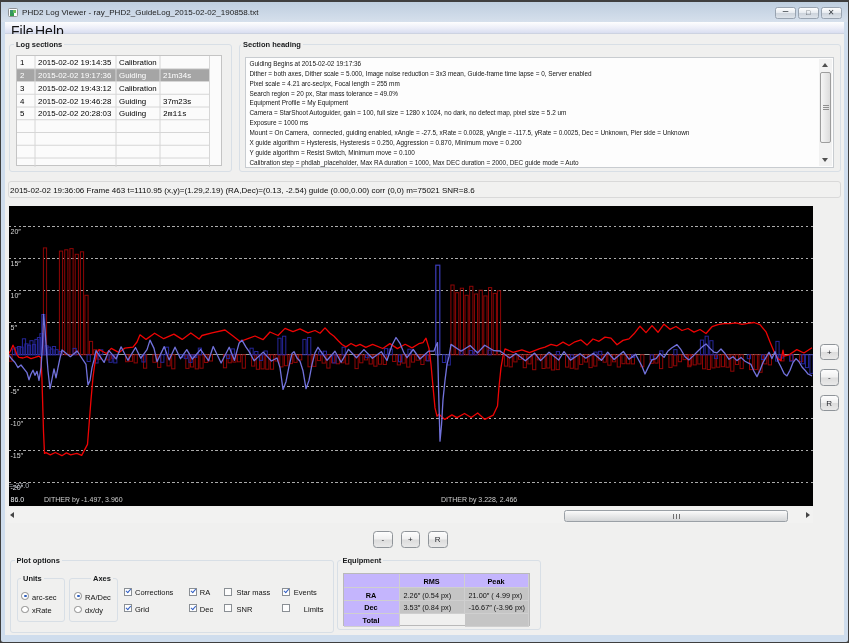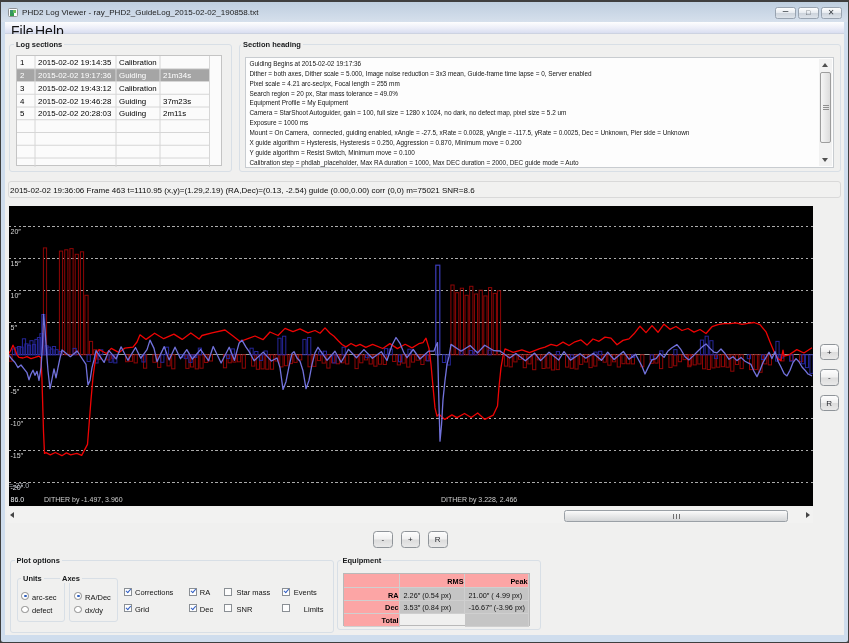--- a/index.html
+++ b/index.html
@@ -32,21 +32,21 @@
 #hsb { left:7px; top:508px; width:806px; height:15px; background:#f2f2f1; }
 #hsb .thumb { position:absolute; left:556.5px; top:1.5px; width:224px; height:12px; border:1px solid #9aa0a6; border-radius:2.5px; background:linear-gradient(180deg,#fbfbfb,#d4d6d8); }
 .arr { position:absolute; width:0; height:0; }
 .rad { position:absolute; width:7.5px; height:7.5px; border-radius:50%; border:1px solid #8f8f8f; background:radial-gradient(circle at 45% 40%, #ffffff 45%, #e7e7e7); }
 .rad.on::after { content:""; position:absolute; left:1.6px; top:1.6px; width:2.8px; height:2.8px; border-radius:50%; background:#2f5fbd; }
 .chk { position:absolute; width:8px; height:8px; border:1px solid #8a8f94; background:#fdfdfd; }
 .chk.on::after { content:""; position:absolute; left:1.4px; top:0.8px; width:3.6px; height:2.2px; border-left:1.6px solid #3360c4; border-bottom:1.6px solid #3360c4; transform:rotate(-48deg); }
 .lbl { position:absolute; font-size:7.5px; color:#121212; }
 #stats-tb { position:absolute; left:342.5px; top:573px; width:187px; height:53px; border:1px solid #b9b9b9; }
 #stats-tb .cell { position:absolute; border-right:1px solid #cfcfcf; border-bottom:1px solid #cfcfcf; font-size:7.3px; padding-top:2.8px; }
-#stats-tb .hd { font-weight:bold; text-align:right; background:#fca5a5; }
+#stats-tb .hd { font-weight:bold; text-align:center; background:#c4b5fd; }
 #stats-tb .dat { background:#c5c5c5; padding-left:4px; color:#111; }
 </style></head>
 <body>
 <div class="abs" id="frame"></div>
 <div class="abs" id="titlebar"></div>
 <div class="abs" id="title-ic">
     <i></i>
     <b></b>
   </div>
 <div class="abs" id="title-txt">PHD2 Log Viewer - ray_PHD2_GuideLog_2015-02-02_190858.txt</div>
@@ -89,21 +89,21 @@
     <div class="row" style="top:38.25px;">
       <div class="c" style="left:0px; width:18px;">4</div>
       <div class="c" style="left:18px; width:81px;">2015-02-02 19:46:28</div>
       <div class="c" style="left:99px; width:44px;">Guiding</div>
       <div class="c" style="left:143px; width:49.5px;">37m23s</div>
     </div>
     <div class="row" style="top:51.00px;">
       <div class="c" style="left:0px; width:18px;">5</div>
       <div class="c" style="left:18px; width:81px;">2015-02-02 20:28:03</div>
       <div class="c" style="left:99px; width:44px;">Guiding</div>
-      <div class="c" style="left:143px; width:49.5px;">2m11s</div>
+      <div class="c" style="left:143px; width:49.5px;font-family:Liberation Mono, monospace;">2m11s</div>
     </div>
     <div class="row" style="top:63.75px;">
       <div class="c" style="left:0px; width:18px;"></div>
       <div class="c" style="left:18px; width:81px;"></div>
       <div class="c" style="left:99px; width:44px;"></div>
       <div class="c" style="left:143px; width:49.5px;"></div>
     </div>
     <div class="row" style="top:76.50px;">
       <div class="c" style="left:0px; width:18px;"></div>
       <div class="c" style="left:18px; width:81px;"></div>
@@ -431,23 +431,23 @@
 <div class="btn" style="left:400.5px; top:531px;">+</div>
 <div class="btn" style="left:428px; top:531px;">R</div>
 
 <div class="gbox" style="left:10px; top:560px; width:323.5px; height:72.5px;"></div>
 <div class="glabel" style="left:14.5px; top:556px;">Plot options</div>
 <div class="gbox" style="left:17px; top:577.5px; width:47.5px; height:44px;"></div>
 <div class="glabel" style="left:21px; top:573.5px;text-align:center;">Units</div>
 <div class="rad on" style="left:21.2px; top:592px;"></div>
 <div class="lbl" style="left:32px; top:592.5px;">arc-sec</div>
 <div class="rad" style="left:21.2px; top:605.7px;"></div>
-<div class="lbl" style="left:32px; top:606.2px;">defect</div>
+<div class="lbl" style="left:32px; top:606.2px;">xRate</div>
 <div class="gbox" style="left:69px; top:577.5px; width:48.5px; height:44px;"></div>
-<div class="glabel" style="left:60px; top:573.5px;">Axes</div>
+<div class="glabel" style="left:91px; top:573.5px;">Axes</div>
 <div class="rad on" style="left:74.2px; top:592px;"></div>
 <div class="lbl" style="left:85px; top:592.5px;text-align:center;">RA/Dec</div>
 <div class="rad" style="left:74.2px; top:605.7px;"></div>
 <div class="lbl" style="left:85px; top:606.2px;">dx/dy</div>
 <div class="chk on" style="left:123.5px; top:587.7px;"></div>
 <div class="lbl" style="left:135px; top:588.2px;">Corrections</div>
 <div class="chk on" style="left:123.5px; top:604.3px;"></div>
 <div class="lbl" style="left:135px; top:604.8px;">Grid</div>
 <div class="chk on" style="left:188.8px; top:587.7px;"></div>
 <div class="lbl" style="left:199.8px; top:588.2px;">RA</div>

